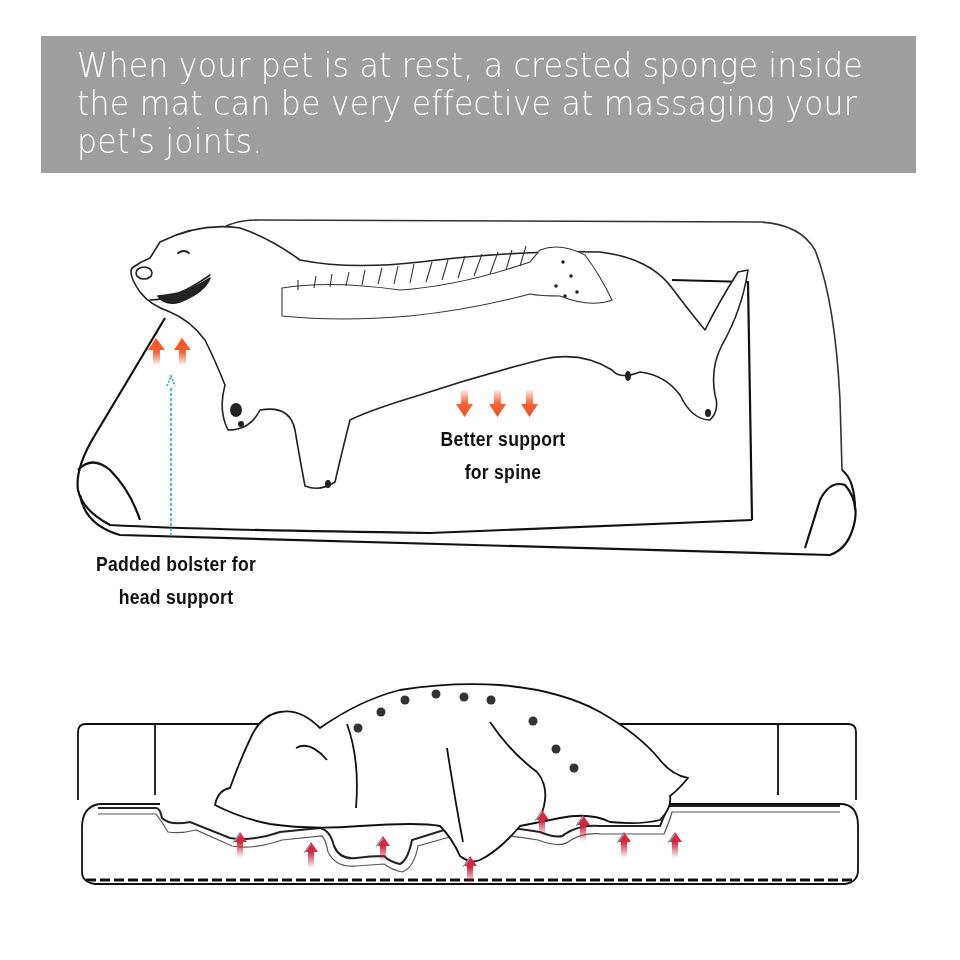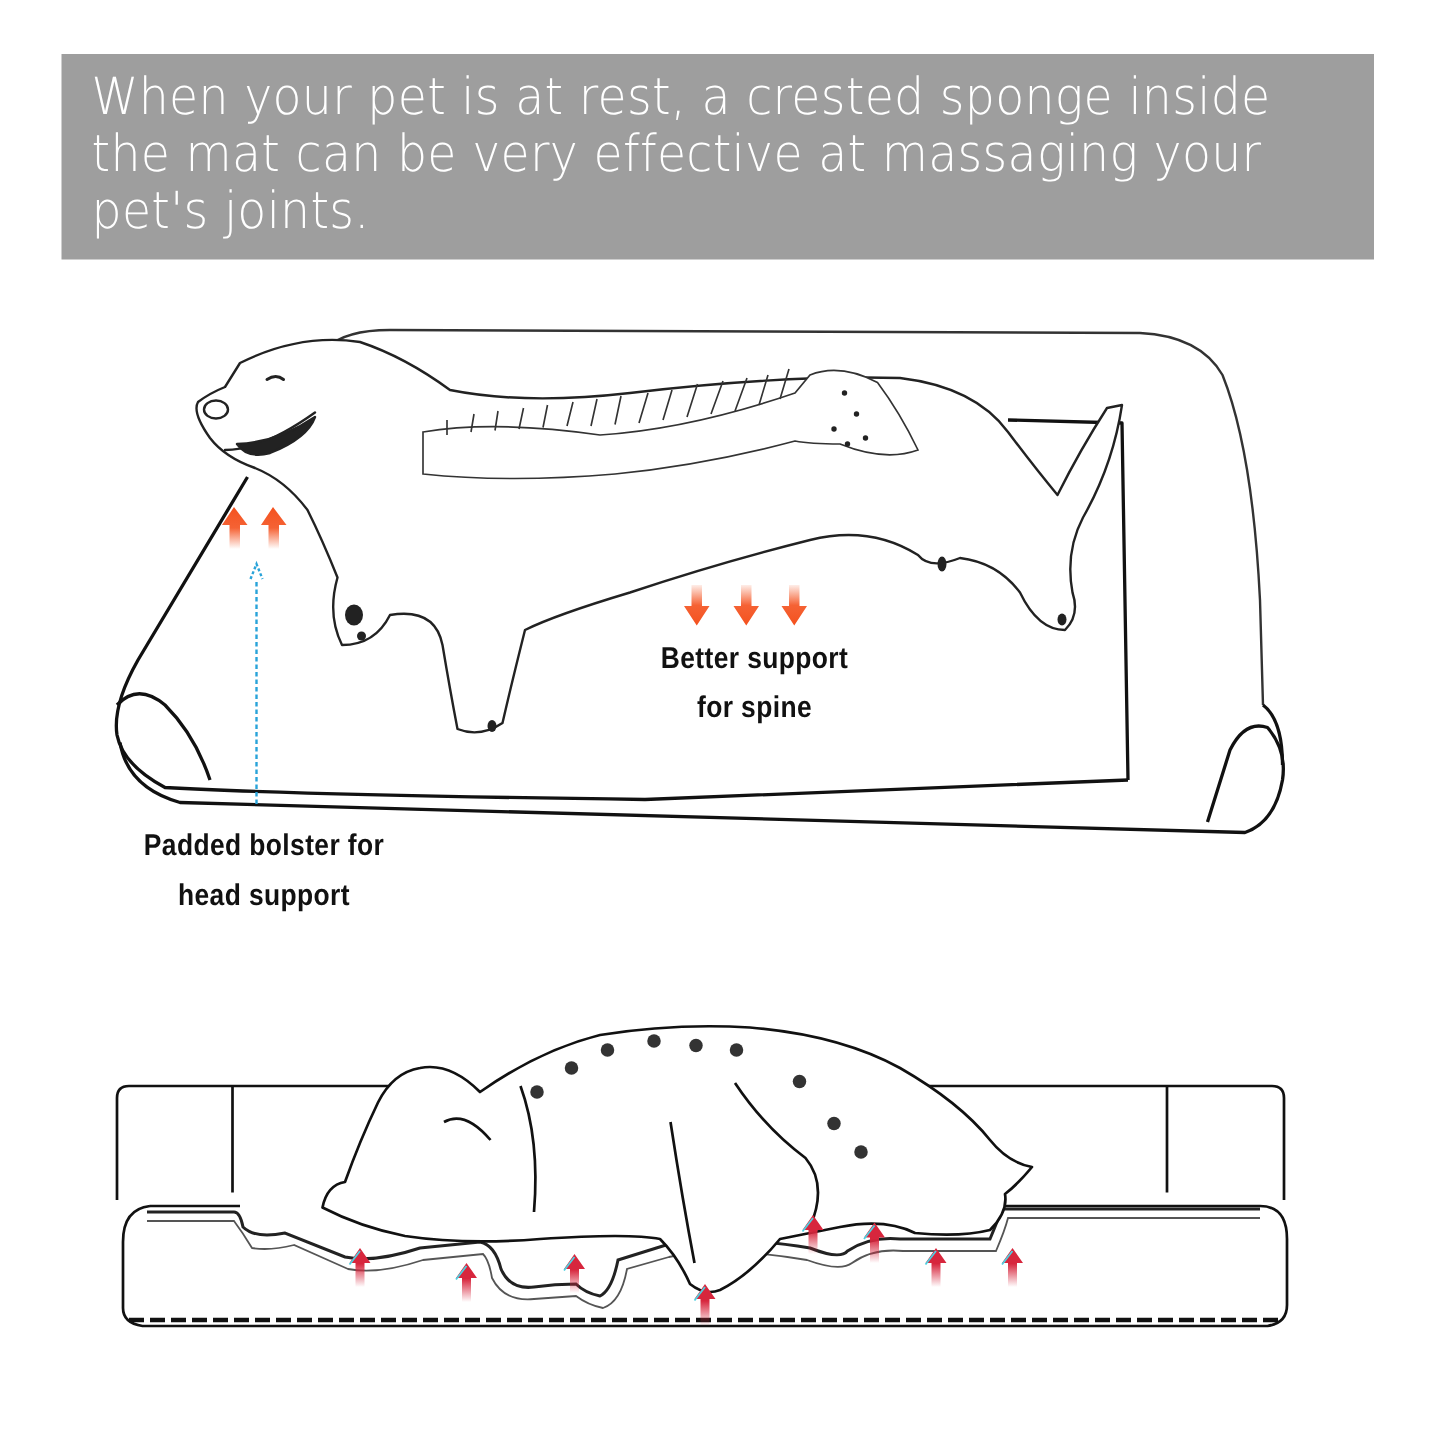--- a/index.html
+++ b/index.html
@@ -1,19 +1,19 @@
 <!DOCTYPE html>
 <html><head>
   <meta charset="utf-8">
   <style>
     html, body { margin: 0; padding: 0; background: #ffffff; }
     body { width: 960px; height: 960px; position: relative; overflow: hidden; font-family: "Liberation Sans", sans-serif; }
     .banner {
       position: absolute; left: 41px; top: 36px; width: 875px; height: 137px;
-      background: #9e9e9e; box-sizing: border-box; padding: 10px 16px 0 20px;
+      background: #9e9e9e; box-sizing: border-box; padding: 10px 16px 0 36px;
     }
     .banner-text {
       color: #ffffff; font-family: "DejaVu Sans", sans-serif; font-size: 34px; line-height: 38px;
       font-weight: 300; letter-spacing: 0.2px; margin: 0;
       transform: scaleX(0.93); transform-origin: left top; width: 900px;
     }
     .illus { position: absolute; left: 0; top: 0; }
     .label {
       position: absolute; font-family: "Liberation Sans", sans-serif; font-weight: bold;
       color: #111; text-align: center; font-size: 20px; line-height: 33px;

